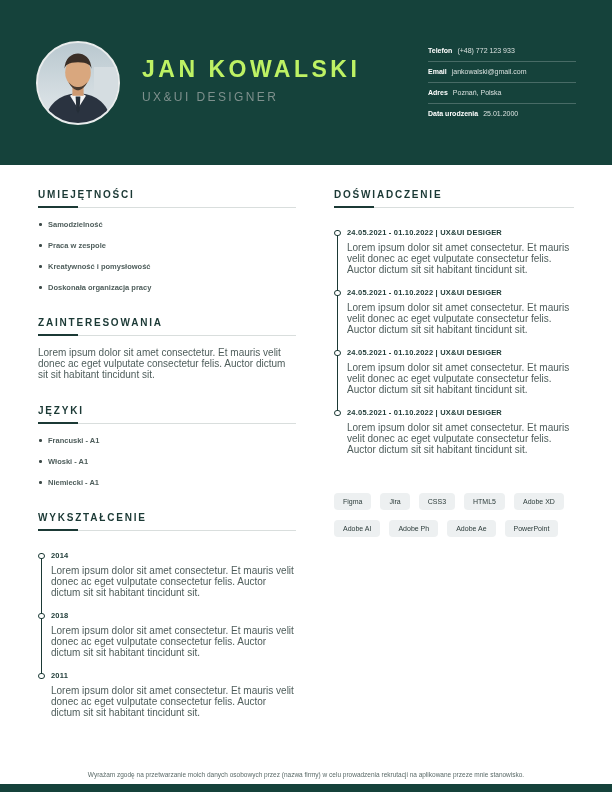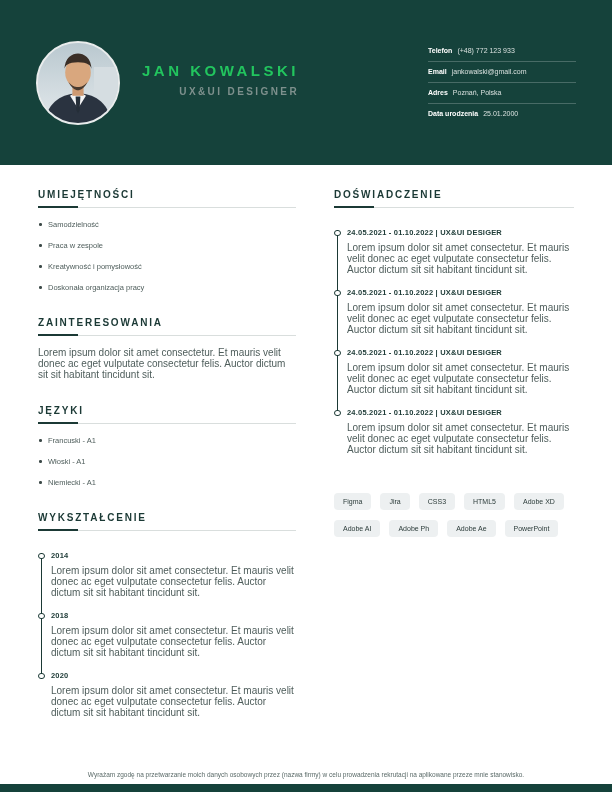--- a/index.html
+++ b/index.html
@@ -5,42 +5,42 @@
   * { margin:0; padding:0; box-sizing:border-box; }
   html,body { background:#ffffff; }
   body { font-family:"Liberation Sans", sans-serif; }
   .page { position:relative; width:612px; height:792px; background:#ffffff; overflow:hidden; }
 
   
   .header { height:165px; background:#15423B; display:flex; align-items:center; padding:0 36px 0 36px; }
   .avatar { width:84px; height:84px; border-radius:50%; border:2px solid #e9ecec; overflow:hidden; flex:0 0 auto; background:#cfd9de; }
   .avatar svg { display:block; width:100%; height:100%; }
   .name-block { margin-left:22px; margin-top:-6px; }
-  .name { color:#22c55e; font-size:15px; font-weight:bold; letter-spacing:3.5px; }
-  .role { color:#7e908d; font-size:10px; font-weight:bold; letter-spacing:2.4px; margin-top:7px;text-align:right; }
+  .name { color:#bef264; font-size:23px; font-weight:bold; letter-spacing:3.5px; }
+  .role { color:#7e908d; font-size:12px; font-weight:normal; letter-spacing:2.4px; margin-top:7px; }
   .contact { margin-left:auto; width:148px; color:#ffffff; font-size:7px; }
   .contact-row { display:flex; align-items:baseline; padding:6px 0 7px 0; }
   .contact-row + .contact-row { border-top:1px solid rgba(255,255,255,0.22); }
   .contact-label { font-weight:bold; margin-right:5px; white-space:nowrap; }
   .contact-value { color:#d8e0de; white-space:nowrap; }
 
   
   .main { display:flex; padding:24px 38px 0 38px; gap:38px; }
   .col-left { width:258px; flex:0 0 auto; }
   .col-right { flex:1 1 auto; min-width:0; }
 
   .section { margin-bottom:25px; }
   .section-title { position:relative; font-size:10px; font-weight:bold; letter-spacing:1.8px; color:#1b3935;
                    padding-bottom:7px; border-bottom:1px solid #d9dedd; }
   .section-title::after { content:""; position:absolute; left:0; bottom:-1px; width:40px; height:2px; background:#1b3935; }
 
   .body-text { font-size:10px; line-height:11px; color:#4e5d5b; }
 
   ul.dot-list { list-style:none; margin-top:3px; }
-  ul.dot-list li { position:relative; padding-left:10px; margin-top:12px; font-size:7.5px; color:#4e5d5b; }
+  ul.dot-list li { position:relative; padding-left:10px; margin-top:12px; font-size:7.5px; color:#4e5d5b;font-weight:bold; }
   ul.dot-list li::before { content:""; position:absolute; left:1px; top:3px; width:2.5px; height:2.5px; border-radius:50%; background:#3c4a48; }
 
   .paragraph { margin-top:11px; }
 
   
   .timeline { margin-top:20px; }
   .tl-entry { position:relative; padding-left:13px; padding-bottom:13px; }
   .tl-entry::after { content:""; position:absolute; left:0; top:1.5px; width:4.5px; height:4.5px;
                      border:1px solid #1b3935; border-radius:50%; background:#ffffff; }
   .tl-entry:not(:last-child)::before { content:""; position:absolute; left:2.8px; top:5px; width:1px; height:100%; background:#1b3935; }
@@ -137,21 +137,21 @@
         <div class="timeline">
           <div class="tl-entry">
             <div class="tl-heading">2014</div>
             <div class="body-text tl-desc">Lorem ipsum dolor sit amet consectetur. Et mauris velit donec ac eget vulputate consectetur felis. Auctor dictum sit sit habitant tincidunt sit.</div>
           </div>
           <div class="tl-entry">
             <div class="tl-heading">2018</div>
             <div class="body-text tl-desc">Lorem ipsum dolor sit amet consectetur. Et mauris velit donec ac eget vulputate consectetur felis. Auctor dictum sit sit habitant tincidunt sit.</div>
           </div>
           <div class="tl-entry">
-            <div class="tl-heading">2020</div>
+            <div class="tl-heading">2011</div>
             <div class="body-text tl-desc">Lorem ipsum dolor sit amet consectetur. Et mauris velit donec ac eget vulputate consectetur felis. Auctor dictum sit sit habitant tincidunt sit.</div>
           </div>
         </div>
       </div>
 
     </div>
 
     <div class="col-right">
 
       <div class="section">

